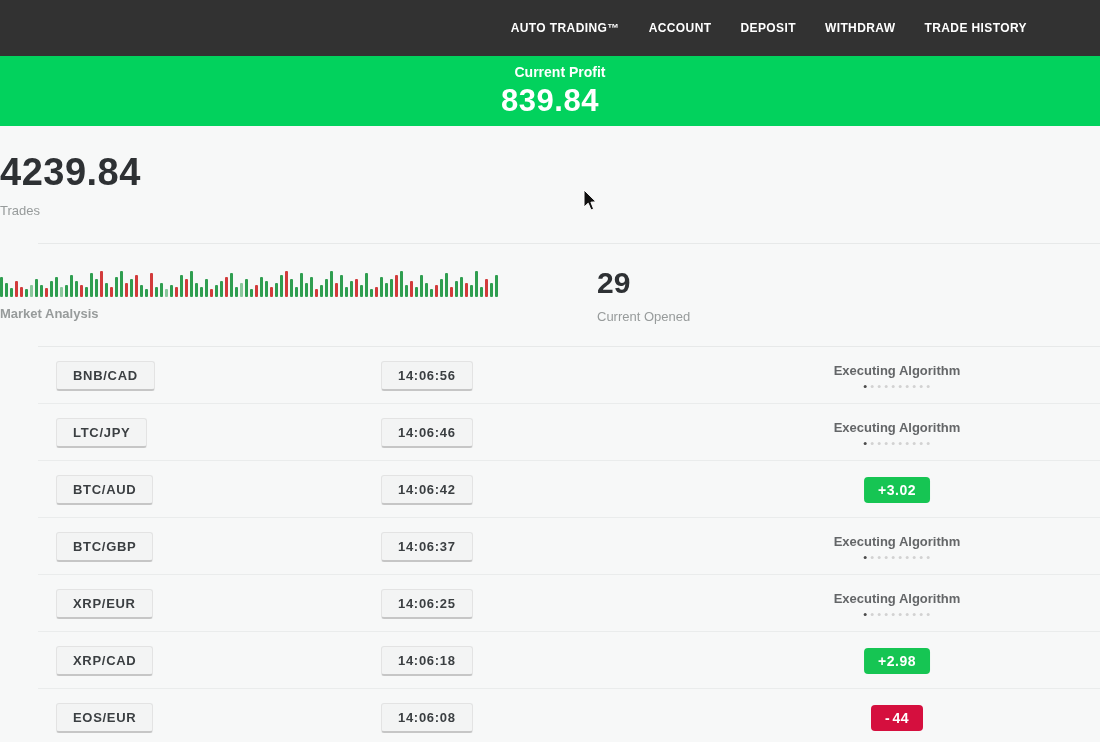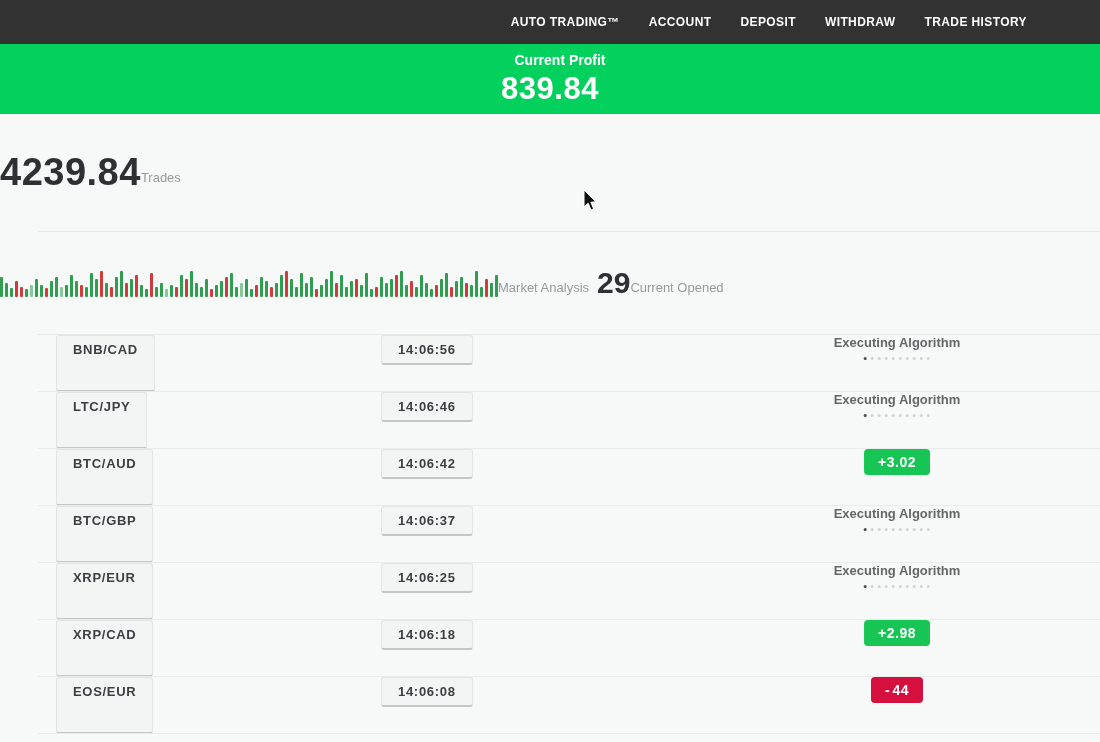--- a/index.html
+++ b/index.html
@@ -1,51 +1,51 @@
 <!DOCTYPE html>
 <html><head>
 <meta charset="utf-8">
 <style>
   * { margin:0; padding:0; box-sizing:border-box; }
   html,body { width:1100px; height:742px; overflow:hidden; }
   body { font-family:"Liberation Sans", sans-serif; background:#f7f8f8; position:relative; }
 
   
-  .nav { height:44px; background:#323232; display:flex; align-items:center; justify-content:flex-end; gap:29px; padding-right:73px; }
+  .nav { height:56px; background:#323232; display:flex; align-items:center; justify-content:flex-end; gap:29px; padding-right:73px; }
   .nav-item { color:#ffffff; font-size:12px; font-weight:bold; letter-spacing:.4px; cursor:pointer; white-space:nowrap; }
 
   
   .banner { height:70px; display:flex; flex-direction:column; align-items:center; justify-content:center; gap:3px; color:#fff; }
   .banner-label { font-size:14px; font-weight:bold;margin-left:20px; }
   .banner-value { font-size:31px; font-weight:bold; letter-spacing:.5px; }
 
   
   .stat-section { display:grid; grid-template-columns:623px 477px; align-items:center; }
   .sec1 { height:117px; }
   .sec2 { height:102px; }
   .divider { height:1px; background:#e7e9e9; margin-left:38px; }
-  .cell { display:flex; flex-direction:row; align-items:center; }
+  .cell { display:flex; flex-direction:column; }
   .cell.right { transform:translateX(-26px); }
   .big-num { font-size:38px; font-weight:bold; color:#2e3134; letter-spacing:.5px; }
   .med-num { font-size:30px; font-weight:bold; color:#2e3134; }
   .stat-label { font-size:13px; color:#979b9b; margin-top:9px; }
 
   
   .toggle-row { display:flex; align-items:center; gap:17px; }
   .toggle { width:56px; height:30px; border-radius:15px; position:relative; cursor:pointer; }
   .knob { width:26px; height:26px; border-radius:50%; background:#fff; position:absolute; top:2px; right:2px; box-shadow:0 1px 3px rgba(0,0,0,.35); }
   .toggle-label { font-size:15px; font-weight:bold; color:#1f1f1f; }
 
   
   .bars { display:flex; align-items:flex-end; gap:2px; height:28px; }
   .bar { width:3px; border-radius:1px; }
 
   
   .rows { }
-  .trade-row { height:57px; position:relative; display:flex; }
+  .trade-row { height:57px; position:relative; display:flex; align-items:center; }
   .trade-row::after { content:""; position:absolute; left:38px; right:0; bottom:0; height:1px; background:#eaecec; }
   .key-badge { background:#f3f4f4; border:1px solid #e3e3e3; border-bottom:2px solid #c6c6c6; border-radius:3px; padding:6px 16px; font-size:13px; font-weight:bold; color:#3b3f42; letter-spacing:.7px; white-space:nowrap; }
   .pair-badge { margin-left:56px; }
   .time-badge { position:absolute; left:381px; }
   .status-box { position:absolute; left:897px; transform:translateX(-50%); display:flex; flex-direction:column; align-items:center; }
   .exec-label { font-size:13px; font-weight:bold; color:#646668; white-space:nowrap; }
   .dots { display:flex; gap:4px; margin-top:7px; }
   .dot { width:3px; height:3px; border-radius:50%; background:#d2d2d2; }
   .dot.active { background:#4c4c4c; }
   .result-badge { display:inline-flex; justify-content:space-between; align-items:center; min-width:52px; padding:5px 14px; border-radius:4px; color:#fff; font-size:14px; font-weight:bold; letter-spacing:.5px; }
@@ -174,21 +174,21 @@
         <div class="bar" style="height: 16px; background: rgb(47, 158, 80);"></div>
         <div class="bar" style="height: 20px; background: rgb(47, 158, 80);"></div>
         <div class="bar" style="height: 14px; background: rgb(210, 59, 59);"></div>
         <div class="bar" style="height: 12px; background: rgb(47, 158, 80);"></div>
         <div class="bar" style="height: 26px; background: rgb(47, 158, 80);"></div>
         <div class="bar" style="height: 10px; background: rgb(47, 158, 80);"></div>
         <div class="bar" style="height: 18px; background: rgb(210, 59, 59);"></div>
         <div class="bar" style="height: 14px; background: rgb(47, 158, 80);"></div>
         <div class="bar" style="height: 22px; background: rgb(47, 158, 80);"></div>
       </div>
-    <div class="stat-label" style="">Market Analysis</div>
+    <div class="stat-label" style="font-weight:bold;">Market Analysis</div>
   </div>
   <div class="cell right">
     <div class="med-num">29</div>
     <div class="stat-label">Current Opened</div>
   </div>
 </div>
 <div class="divider"></div>
 
 <div class="rows" id="rows">
     <div class="trade-row">

